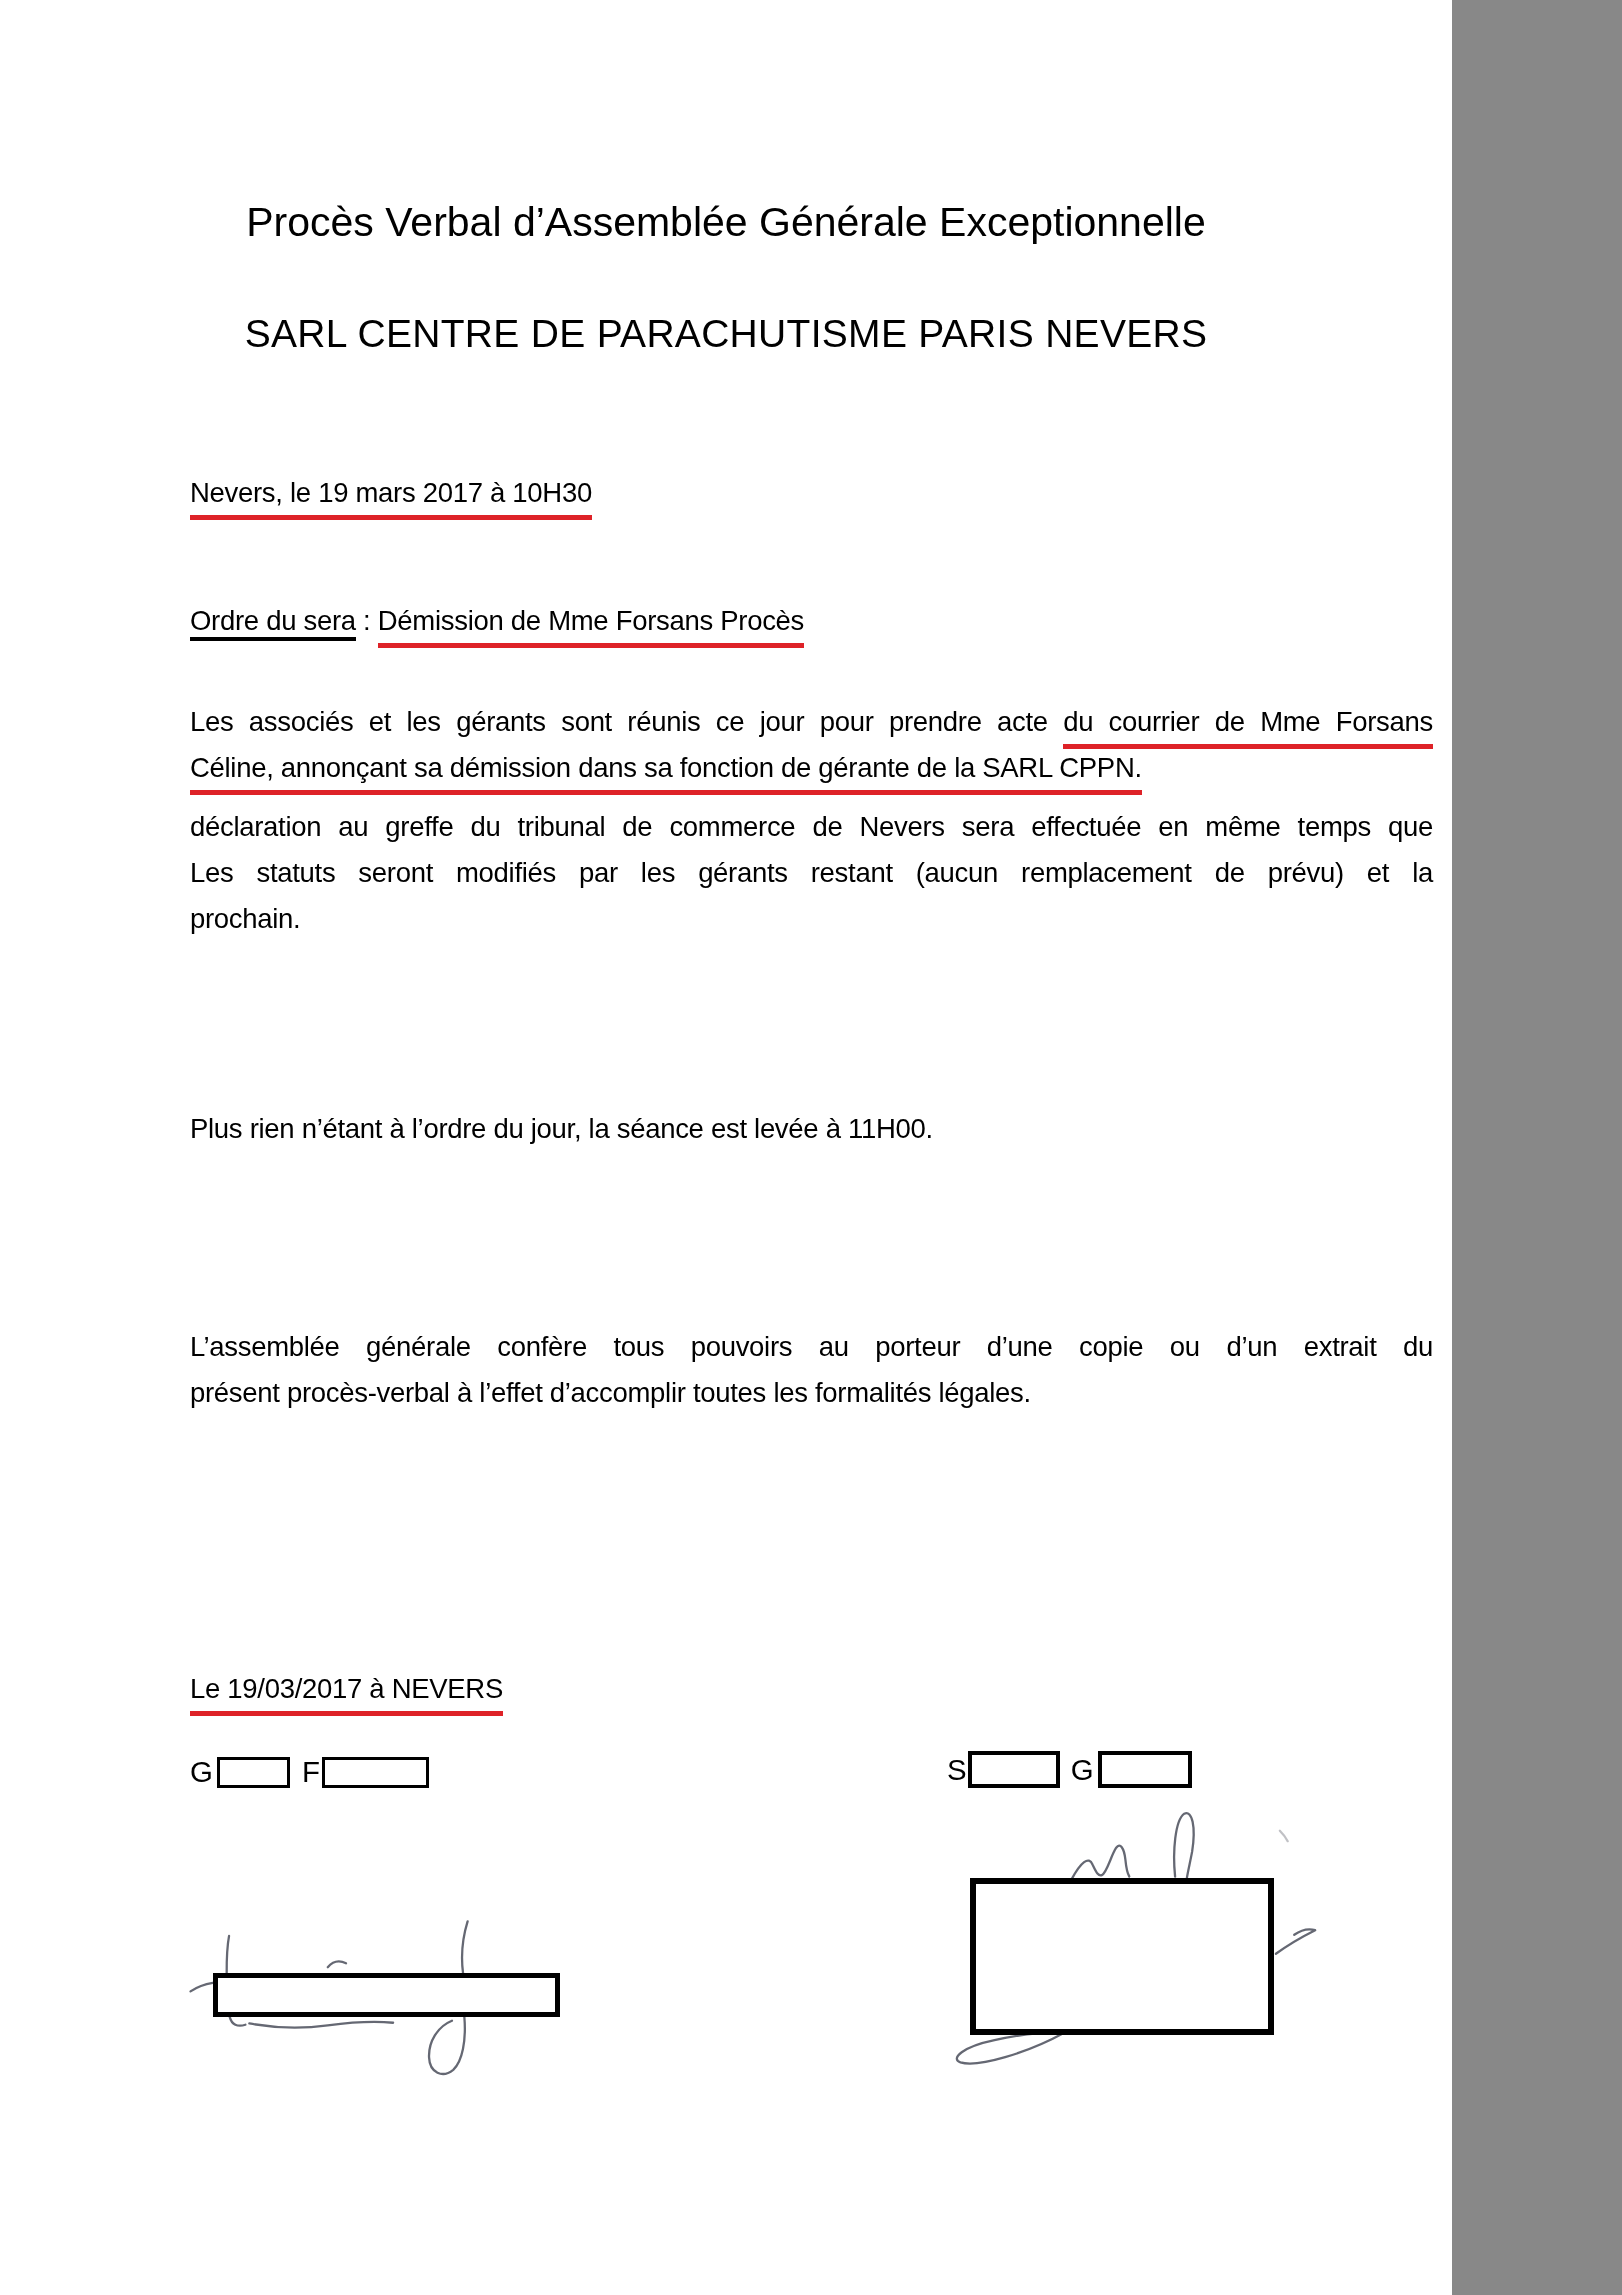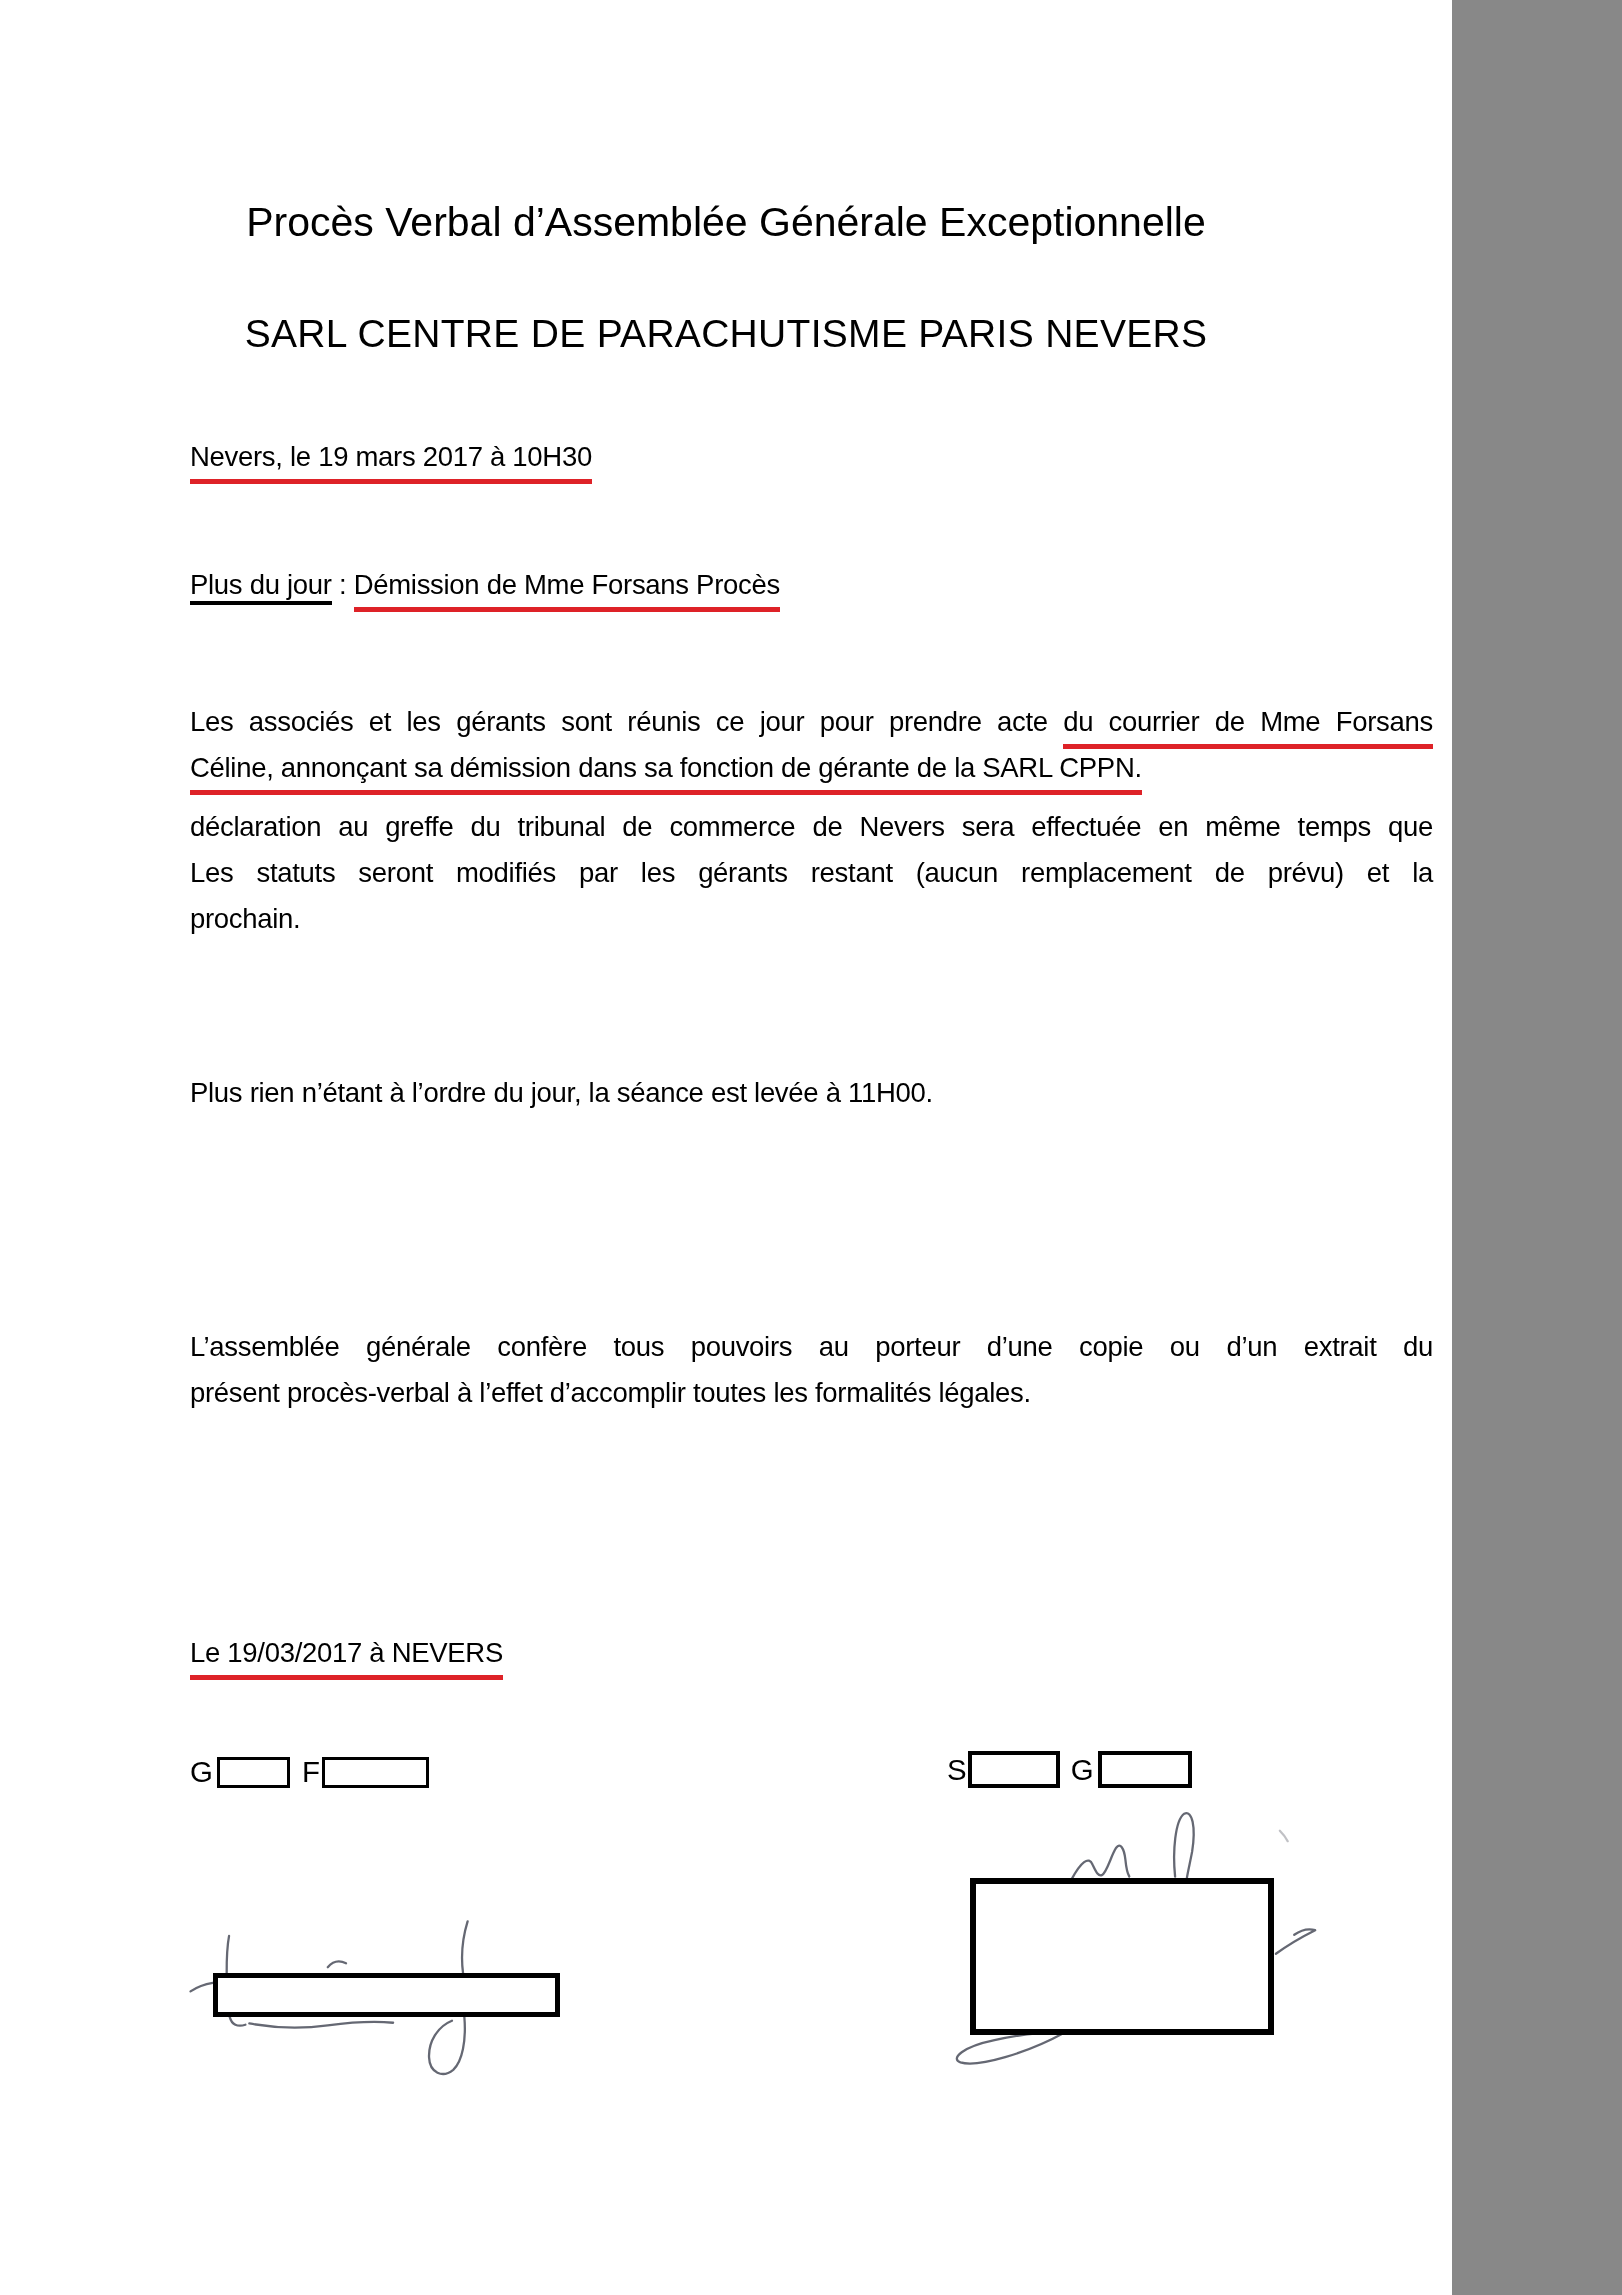--- a/index.html
+++ b/index.html
@@ -13,21 +13,21 @@
     background:#ffffff;
     font-family:"Liberation Sans", sans-serif;
     color:#000;
     overflow:hidden;
   }
   .abs{position:absolute;}
   .centered{left:0;width:100%;text-align:center;}
   .title-1{top:200px;font-size:41px;line-height:1.1;}
   .title-2{top:291px;font-size:39px;line-height:1.1;letter-spacing:0.3px;margin-top:22px;}
   .body-text{font-size:27.5px;letter-spacing:-0.3px;line-height:46px;}
-  .single{line-height:1.25;}
+  .single{line-height:1.25;margin-top:36px;}
   .block{left:190px;width:1243px;}
   .just{text-align:justify;text-align-last:justify;}
   .u-red{border-bottom:5.9px solid var(--underline-red);padding-bottom:6.5px;}
   .u-black{border-bottom:4.6px solid #000;padding-bottom:0.7px;}
   .dateline{top:440px;}
   .agenda{top:568px;}
   .para-1{top:699px;}
   .para-2{top:804px;}
   .closing{top:1076px;}
   .powers{top:1324px;}
@@ -54,21 +54,21 @@
 <div class="page">
 
   <div class="abs centered title-1">Procès Verbal d’Assemblée Générale Exceptionnelle</div>
   <div class="abs centered title-2">SARL CENTRE DE PARACHUTISME PARIS NEVERS</div>
 
   <div class="abs block body-text single dateline">
     <span class="u-red">Nevers, le 19 mars 2017 à 10H30</span>
   </div>
 
   <div class="abs block body-text single agenda">
-    <span class="u-black">Plus du jour</span><span> : </span><span class="u-red">Démission de Mme Forsans Procès</span>
+    <span class="u-black">Ordre du sera</span><span> : </span><span class="u-red">Démission de Mme Forsans Procès</span>
   </div>
 
   <div class="abs block body-text para-1">
     <div class="just"><span>Les associés et les gérants sont réunis ce jour pour prendre acte </span><span class="u-red">du courrier de Mme Forsans</span></div>
     <div><span class="u-red">Céline, annonçant sa démission dans sa fonction de gérante de la SARL CPPN.</span></div>
   </div>
 
   <div class="abs block body-text para-2">
     <div class="just">déclaration au greffe du tribunal de commerce de Nevers sera effectuée en même temps que</div>
     <div class="just">Les statuts seront modifiés par les gérants restant (aucun remplacement de prévu) et la</div>

